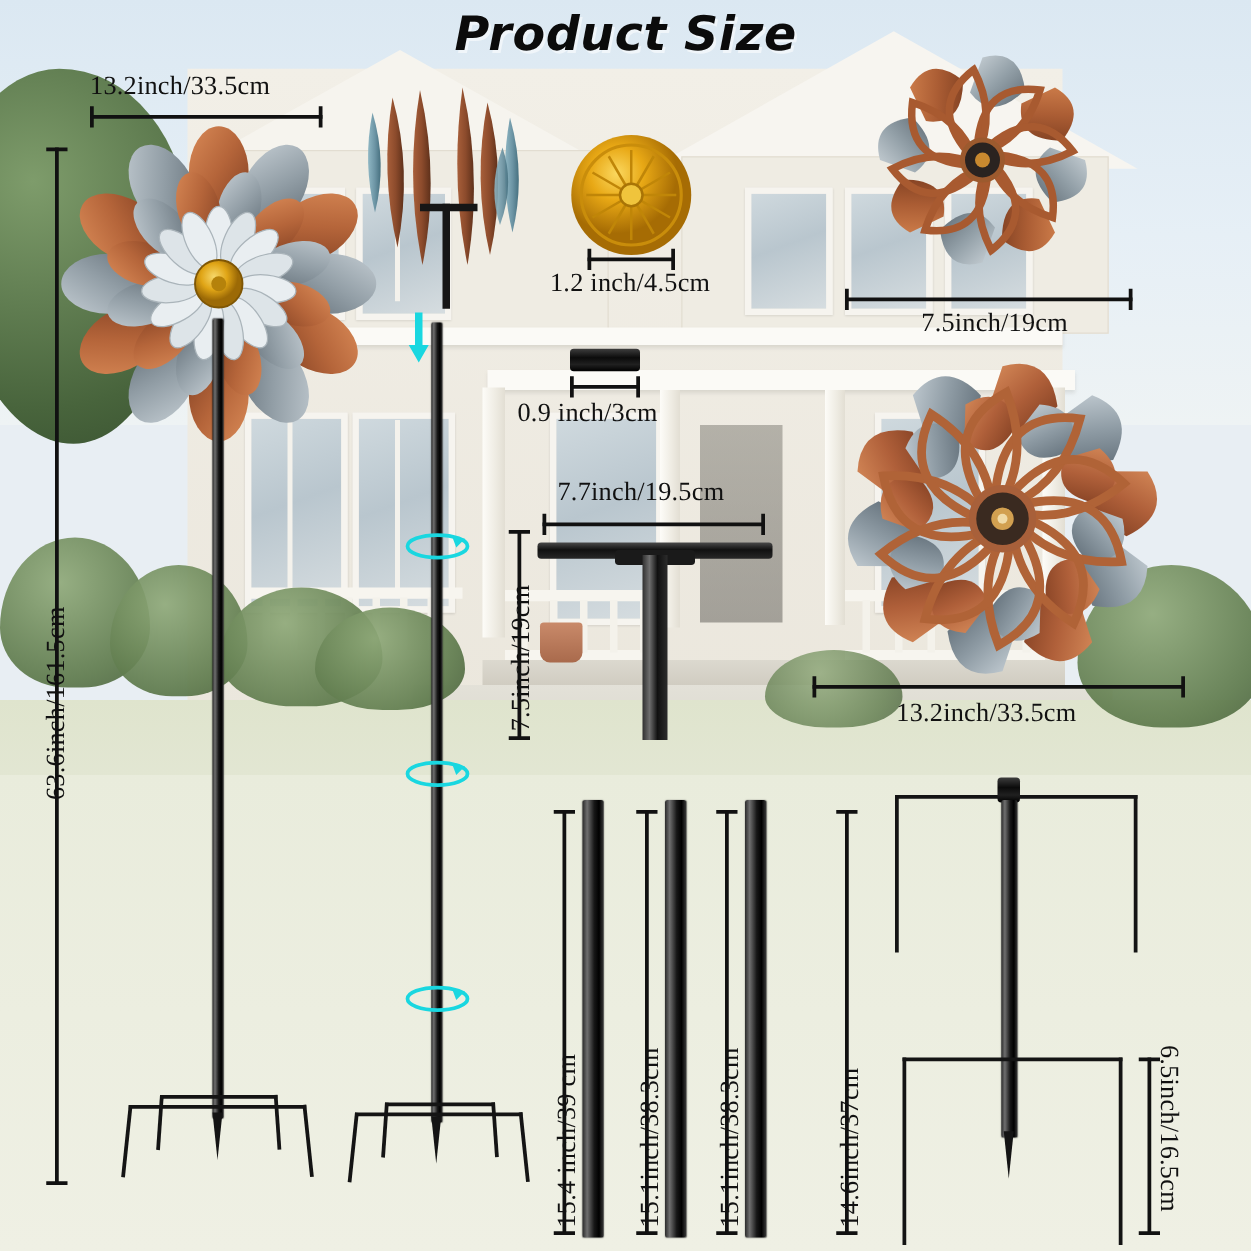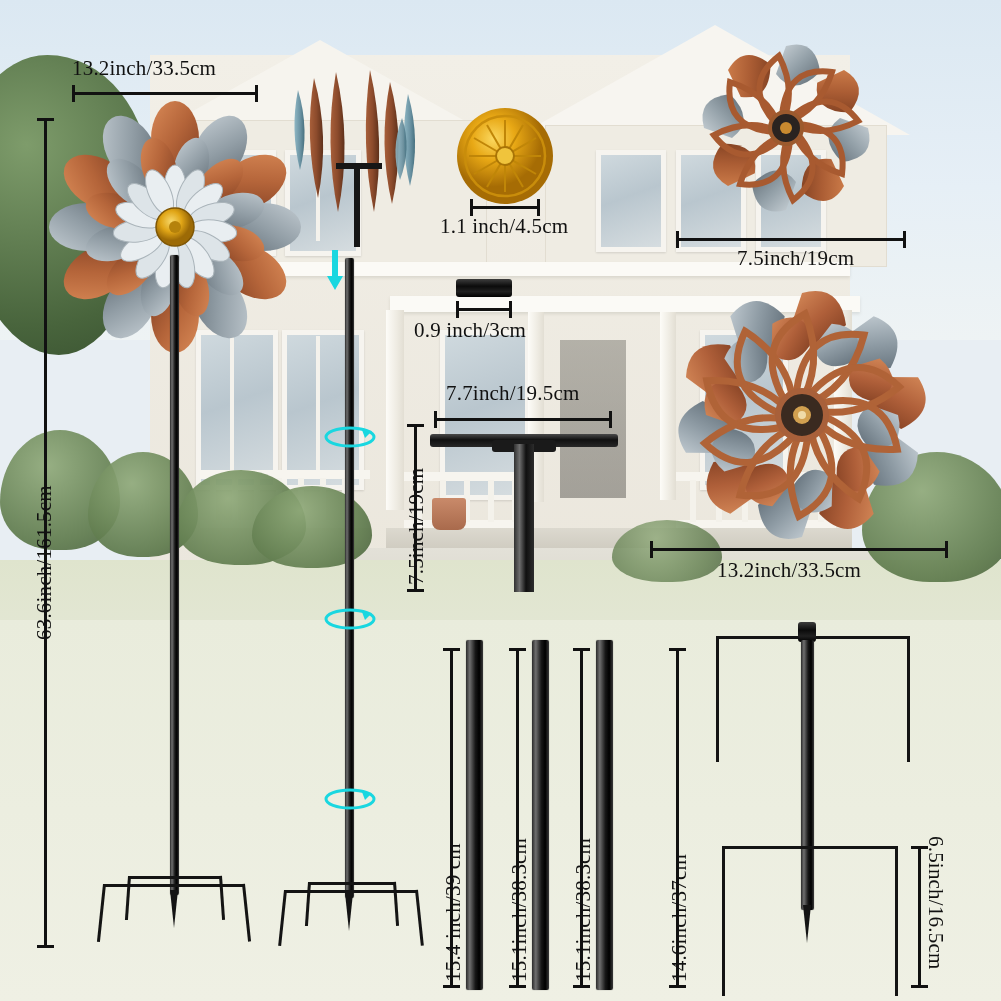--- a/index.html
+++ b/index.html
@@ -148,20 +148,21 @@
     <div class="tree" style="left:-40px;top:55px;width:190px;height:300px;border-radius:46% 54% 48% 52%/40% 42% 58% 60%;"></div>
     <div class="shrub" style="left:0px;top:430px;width:120px;height:120px;"></div>
     <div class="shrub" style="left:88px;top:452px;width:110px;height:105px;"></div>
     <div class="shrub" style="left:176px;top:470px;width:130px;height:95px;"></div>
     <div class="shrub" style="left:252px;top:486px;width:120px;height:82px;"></div>
     <div class="shrub" style="left:862px;top:452px;width:150px;height:130px;"></div>
     <div class="shrub" style="left:612px;top:520px;width:110px;height:62px;opacity:.8;"></div>
     <div class="flowerpot" style="left:432px;top:498px;width:34px;height:32px;"></div>
   </div>
 
+  <div class="title">Product Size</div>
 
   <div class="dimlbl" style="left:72px;top:56px;">13.2inch/33.5cm</div>
   <div class="hbar" style="left:72px;top:92px;width:186px;"></div>
 
   <div class="vbar" style="left:44px;top:118px;height:830px;"></div>
   <div class="rot90" style="position:absolute;left:32px;top:640px;">
     <div class="dimlbl" style="position:static;">63.6inch/161.5cm</div>
   </div>
 
   <div class="petal" style="left:60px;top:112px;width:230px;height:230px;">
@@ -414,21 +415,21 @@
           <path d="M32 81 L50 50"></path>
         <path d="M19 68 L50 50"></path>
           <path d="M14 50 H50"></path>
           <path d="M19 32 L50 50"></path>
           <path d="M32 19 L50 50"></path>
       </g>
       <circle cx="50" cy="50" r="9" fill="#f0c43c" stroke="#a97406" stroke-width="2"></circle>
     </svg>
   </div>
   <div class="hbar" style="left:470px;top:206px;width:70px;"></div>
-  <div class="dimlbl" style="left:440px;top:214px;">1.1 inch/4.5cm</div>
+  <div class="dimlbl" style="left:440px;top:214px;">1.2 inch/4.5cm</div>
 
   <div class="connector" style="left:456px;top:279px;width:56px;height:18px;"></div>
   <div class="hbar" style="left:456px;top:308px;width:56px;"></div>
   <div class="dimlbl" style="left:414px;top:318px;">0.9 inch/3cm</div>
 
   <div class="dimlbl" style="left:446px;top:381px;">7.7inch/19.5cm</div>
   <div class="hbar" style="left:434px;top:418px;width:178px;"></div>
   <div class="vbar" style="left:414px;top:424px;height:168px;"></div>
   <div class="rot90" style="position:absolute;left:404px;top:585px;">
     <div class="dimlbl" style="position:static;">7.5inch/19cm</div>

